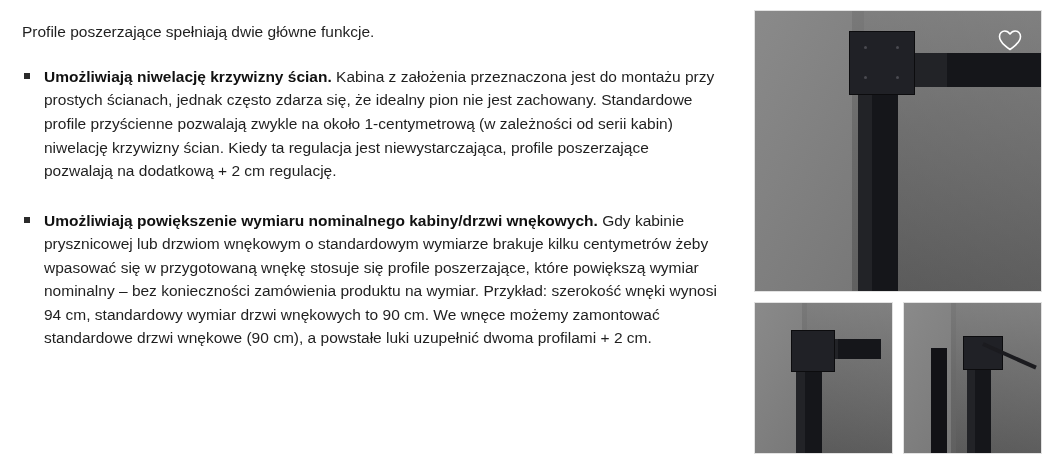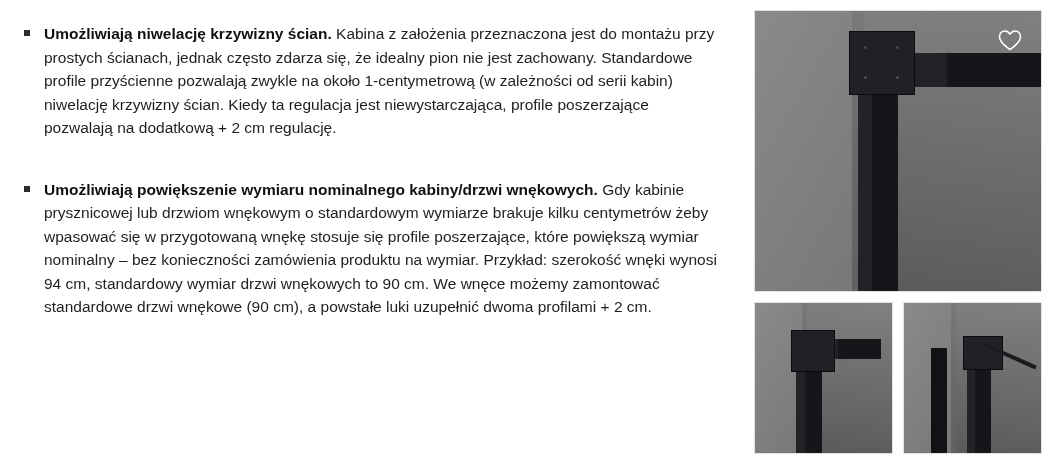--- a/index.html
+++ b/index.html
@@ -36,21 +36,21 @@
     margin: 0 0 22px 0;
   }
   ul.bullets {
     list-style: none;
     margin: 0;
     padding: 0;
   }
   ul.bullets > li {
     position: relative;
     padding-left: 22px;
-    margin-bottom: 38px;
+    margin-bottom: 26px;
     font-size: 15.5px;
     line-height: 1.52;
     color: #1f1f1f;
     text-align: left;
   }
   ul.bullets > li:last-child {
     margin-bottom: 16px;
   }
   ul.bullets > li::before {
     content: "";
@@ -237,20 +237,21 @@
     display: block;
   }
 </style>
 </head>
 <body>
 
 <div class="page">
 
   <div class="text-col">
 
+    <p class="intro">Profile poszerzające spełniają dwie główne funkcje.</p>
 
     <ul class="bullets">
       <li>
         <span class="lead">Umożliwiają niwelację krzywizny ścian.</span><span> Kabina z założenia przeznaczona jest do montażu przy prostych ścianach, jednak często zdarza się, że idealny pion nie jest zachowany. Standardowe profile przyścienne pozwalają zwykle na około 1-centymetrową (w zależności od serii kabin) niwelację krzywizny ścian. Kiedy ta regulacja jest niewystarczająca, profile poszerzające pozwalają na dodatkową  + 2 cm regulację.</span>
       </li>
       <li>
         <span class="lead">Umożliwiają powiększenie wymiaru nominalnego kabiny/drzwi wnękowych.</span><span> Gdy kabinie prysznicowej lub drzwiom wnękowym o standardowym wymiarze brakuje kilku centymetrów żeby wpasować się w przygotowaną wnękę stosuje się profile poszerzające, które powiększą wymiar nominalny – bez konieczności zamówienia produktu na wymiar. Przykład: szerokość wnęki wynosi 94 cm, standardowy wymiar drzwi wnękowych to 90 cm. We wnęce możemy zamontować standardowe drzwi wnękowe (90 cm), a powstałe luki uzupełnić dwoma profilami + 2 cm.</span>
       </li>
     </ul>
 

